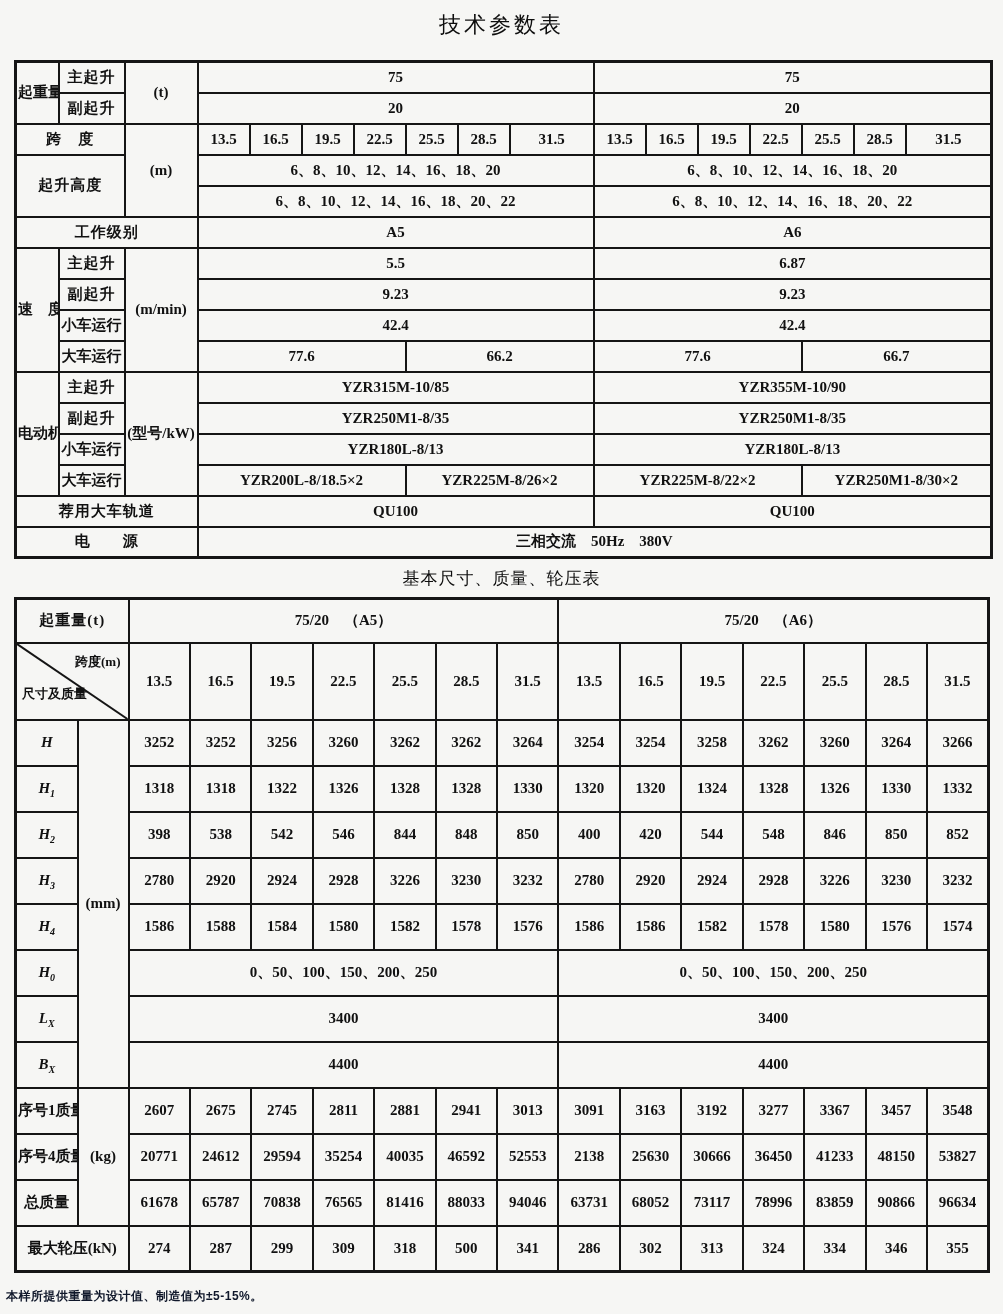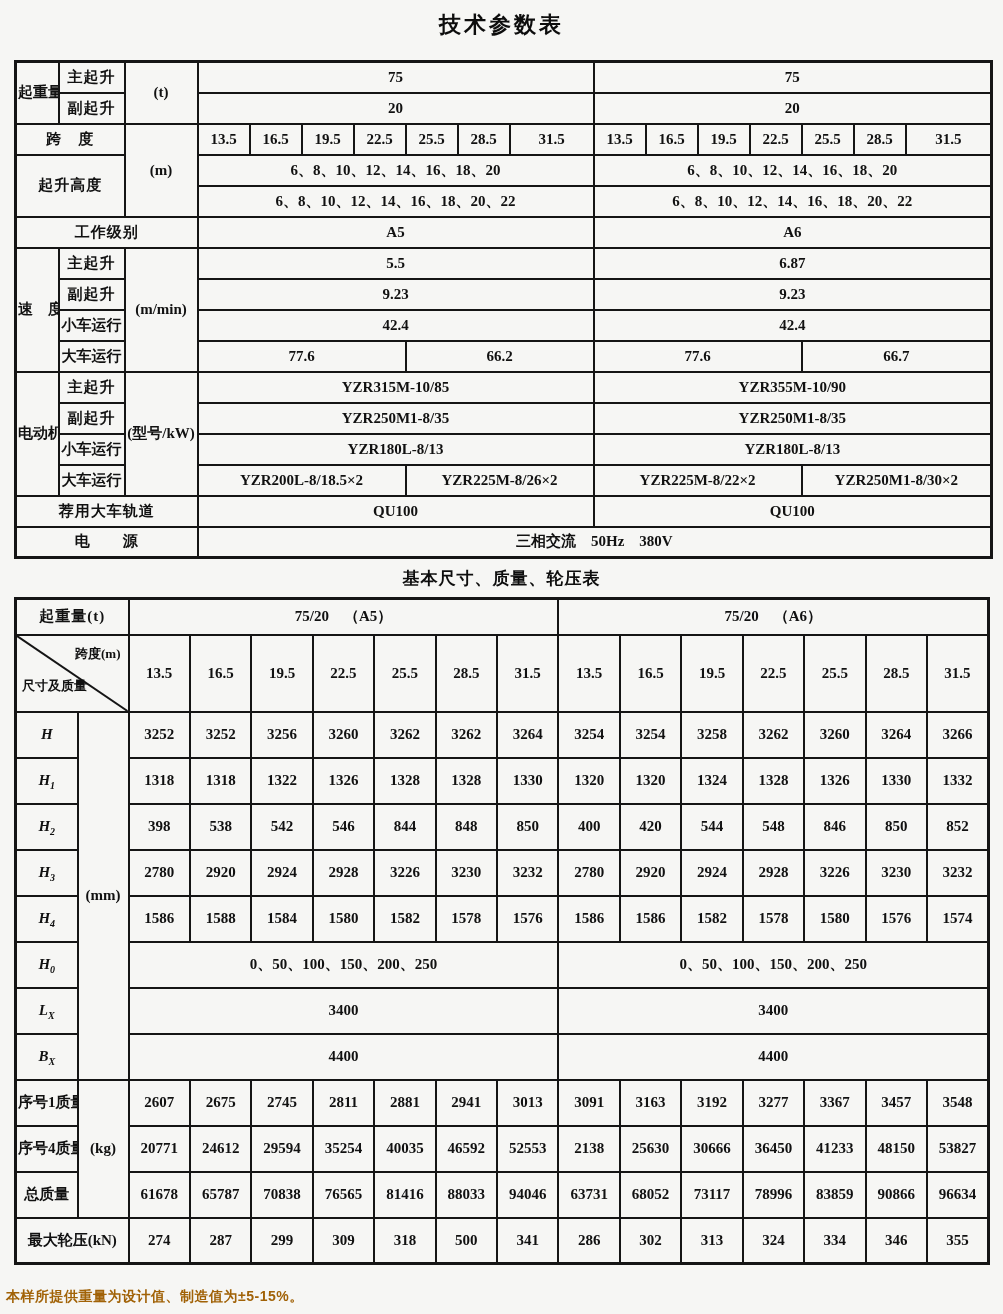--- a/index.html
+++ b/index.html
@@ -4,53 +4,53 @@
 <style>
   html,body{margin:0;padding:0;}
   body{
     width:1003px;height:1314px;position:relative;
     background:#f6f6f4;color:#111;
     font-family:"Liberation Serif","DejaVu Serif",serif;
   }
   .title{
     position:absolute;left:0;width:1003px;text-align:center;
     font-family:"Liberation Sans","DejaVu Sans",sans-serif;
-    font-weight:bold;color:#0d0d0d;
+    font-weight:normal;color:#0d0d0d;
   }
   .title1{top:10px;font-size:22px;letter-spacing:3px;}
   .title2{top:567px;font-size:17px;letter-spacing:1px;}
   table.t{
     position:absolute;left:14px;width:976px;
     border-collapse:collapse;table-layout:fixed;
     border:3px solid #151515;
   }
   table.t td{
     border:2px solid #151515;
     text-align:center;vertical-align:middle;
     font-weight:bold;padding:0 1px;overflow:hidden;
     font-size:15px;white-space:nowrap;
   }
   .t1{top:60px;}
   .t1 tr{height:31px;}
   .t2{top:597px;}
   .t2 tr{height:46px;}
-  .t2 tr.hr1{height:36px;}
+  .t2 tr.hr1{height:44px;}
   .t2 tr.hr2{height:77px;}
   td.cjk{font-size:14px;letter-spacing:1px;}
   td.cjks{font-size:13px;letter-spacing:0;}
   .it{font-style:italic;}
   sub{font-size:10px;font-style:italic;line-height:0;}
   td.diag{position:relative;padding:0;}
   .diag svg{position:absolute;left:0;top:0;width:100%;height:100%;display:block;}
   .diag .lbl-top{position:absolute;top:9px;right:7px;font-size:13px;font-weight:bold;letter-spacing:0;}
   .diag .lbl-bot{position:absolute;bottom:16px;left:5px;font-size:13px;font-weight:bold;letter-spacing:0;}
   .footnote{
     position:absolute;left:6px;top:1288px;
     font-family:"Liberation Sans","DejaVu Sans",sans-serif;
-    font-weight:bold;font-size:14px;color:#a16207;letter-spacing:0.5px;
+    font-weight:bold;font-size:12px;color:#0f172a;letter-spacing:0.5px;
   }
 </style>
 </head>
 <body>
 
 <div class="title title1">技术参数表</div>
 
 <table class="t t1">
   <colgroup>
     <col style="width:43px">

